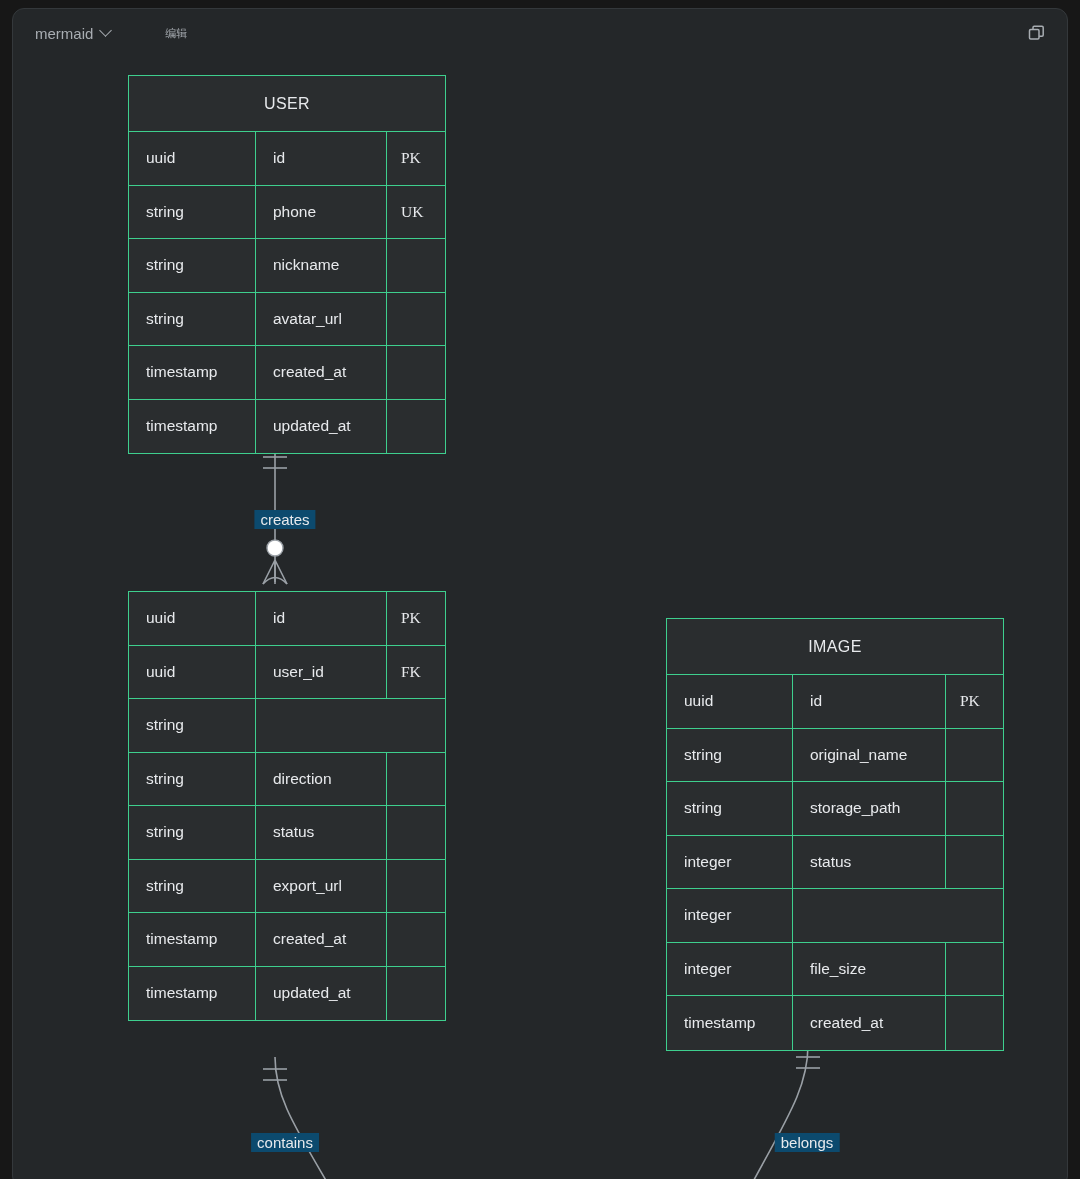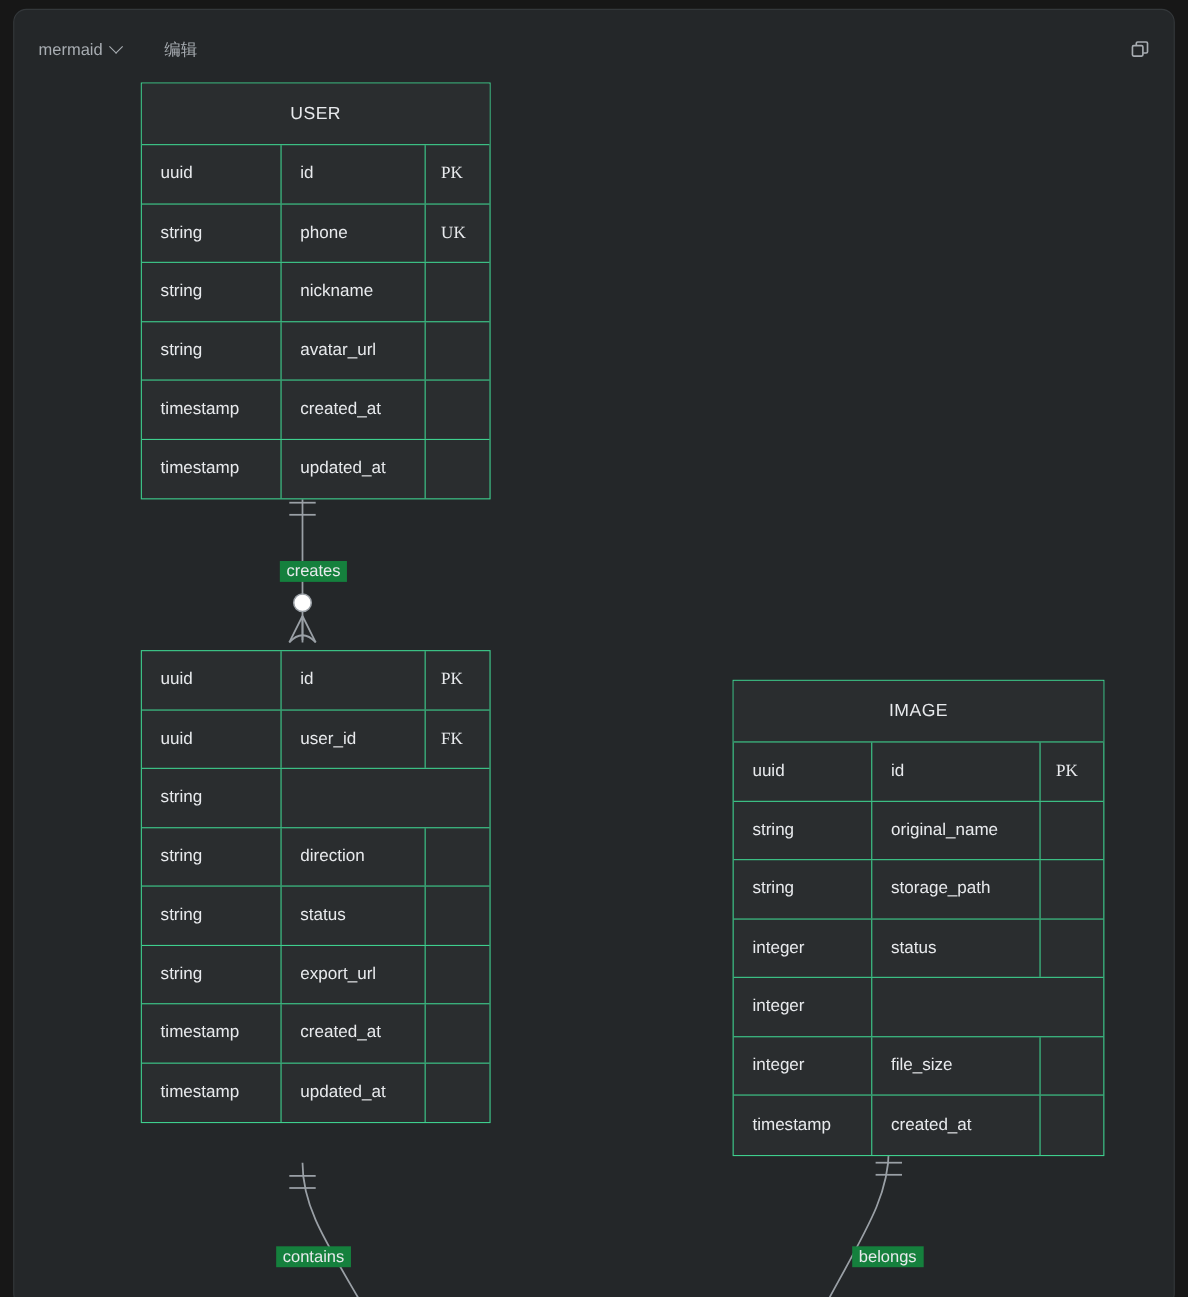--- a/index.html
+++ b/index.html
@@ -28,21 +28,21 @@
     height: 1180px;
     background: #242729;
     border: 1px solid #34383b;
     border-radius: 12px;
     overflow: hidden;
   }
 
   
   .toolbar {
     position: absolute;
-    left: 0; top: 12px;
+    left: 0; top: 0;
     width: 100%;
     height: 48px;
     display: flex;
     align-items: center;
     padding: 0 16px 0 18px;
   }
 
   .lang-select {
     display: flex;
     align-items: center;
@@ -65,22 +65,22 @@
     position: absolute;
     left: 0; top: 0;
     width: 8px; height: 8px;
     border-right: 1.6px solid #a8adb2;
     border-bottom: 1.6px solid #a8adb2;
     transform: rotate(45deg);
   }
 
   .edit-btn {
     color: #a8adb2;
-    font-size: 15px;
-    margin-left: 28px;
+    font-size: 11px;
+    margin-left: 44px;
     cursor: pointer;
     padding: 3px 5px;
     border-radius: 4px;
     font-family: "DejaVu Sans", "Liberation Sans", sans-serif;
   }
 
   .toolbar-spacer { flex: 1 1 auto; }
 
   .copy-btn {
     width: 30px; height: 30px;
@@ -121,21 +121,21 @@
   .crow-dot {
     fill: #ffffff;
     stroke: #9aa0a6;
     stroke-width: 1.4px;
   }
 
   .rel-label {
     position: absolute;
     color: #e8eaed;
     font-size: 15px;
-    background: #15803d;
+    background: #0c4a6e;
     padding: 1px 6px;
     white-space: nowrap;
     transform: translateX(-50%);
   }
 
   
   .entity {
     position: absolute;
     border: 1.6px solid #3ecf8e;
     background: #2a2d2f;

